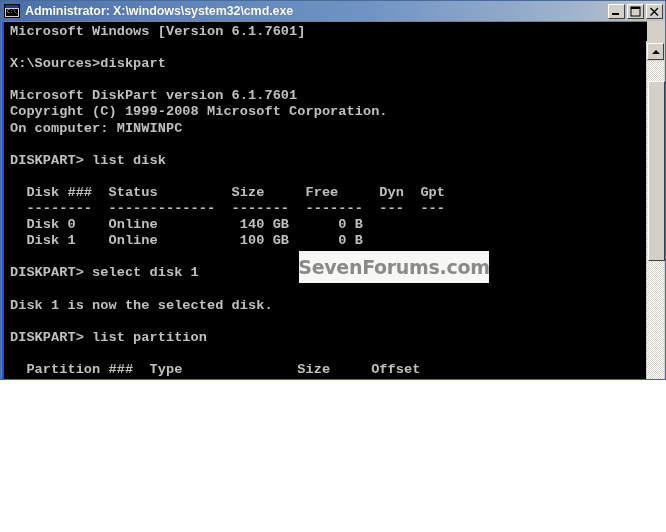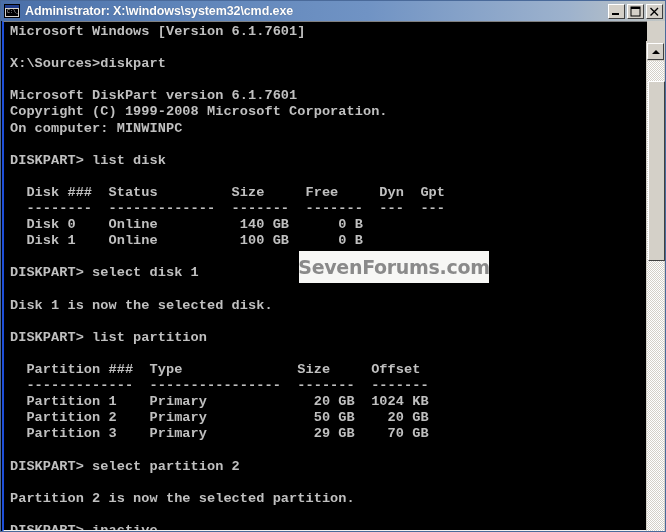--- a/index.html
+++ b/index.html
@@ -7,23 +7,23 @@
     padding: 0;
     background: #ffffff;
   }
   body {
     font-family: "Liberation Sans", sans-serif;
   }
 
   #window {
     position: relative;
     width: 666px;
-    height: 532px;
-    box-sizing: border-box;
-    background: #000000;
+    height: 380px;
+    box-sizing: border-box;
+    background: #3b82f6;
     border: 1px solid #4a6a9a;
     overflow: hidden;
   }
 
   
   #titlebar {
     position: absolute;
     left: 0; top: 0;
     width: 666px;
     height: 20px;

